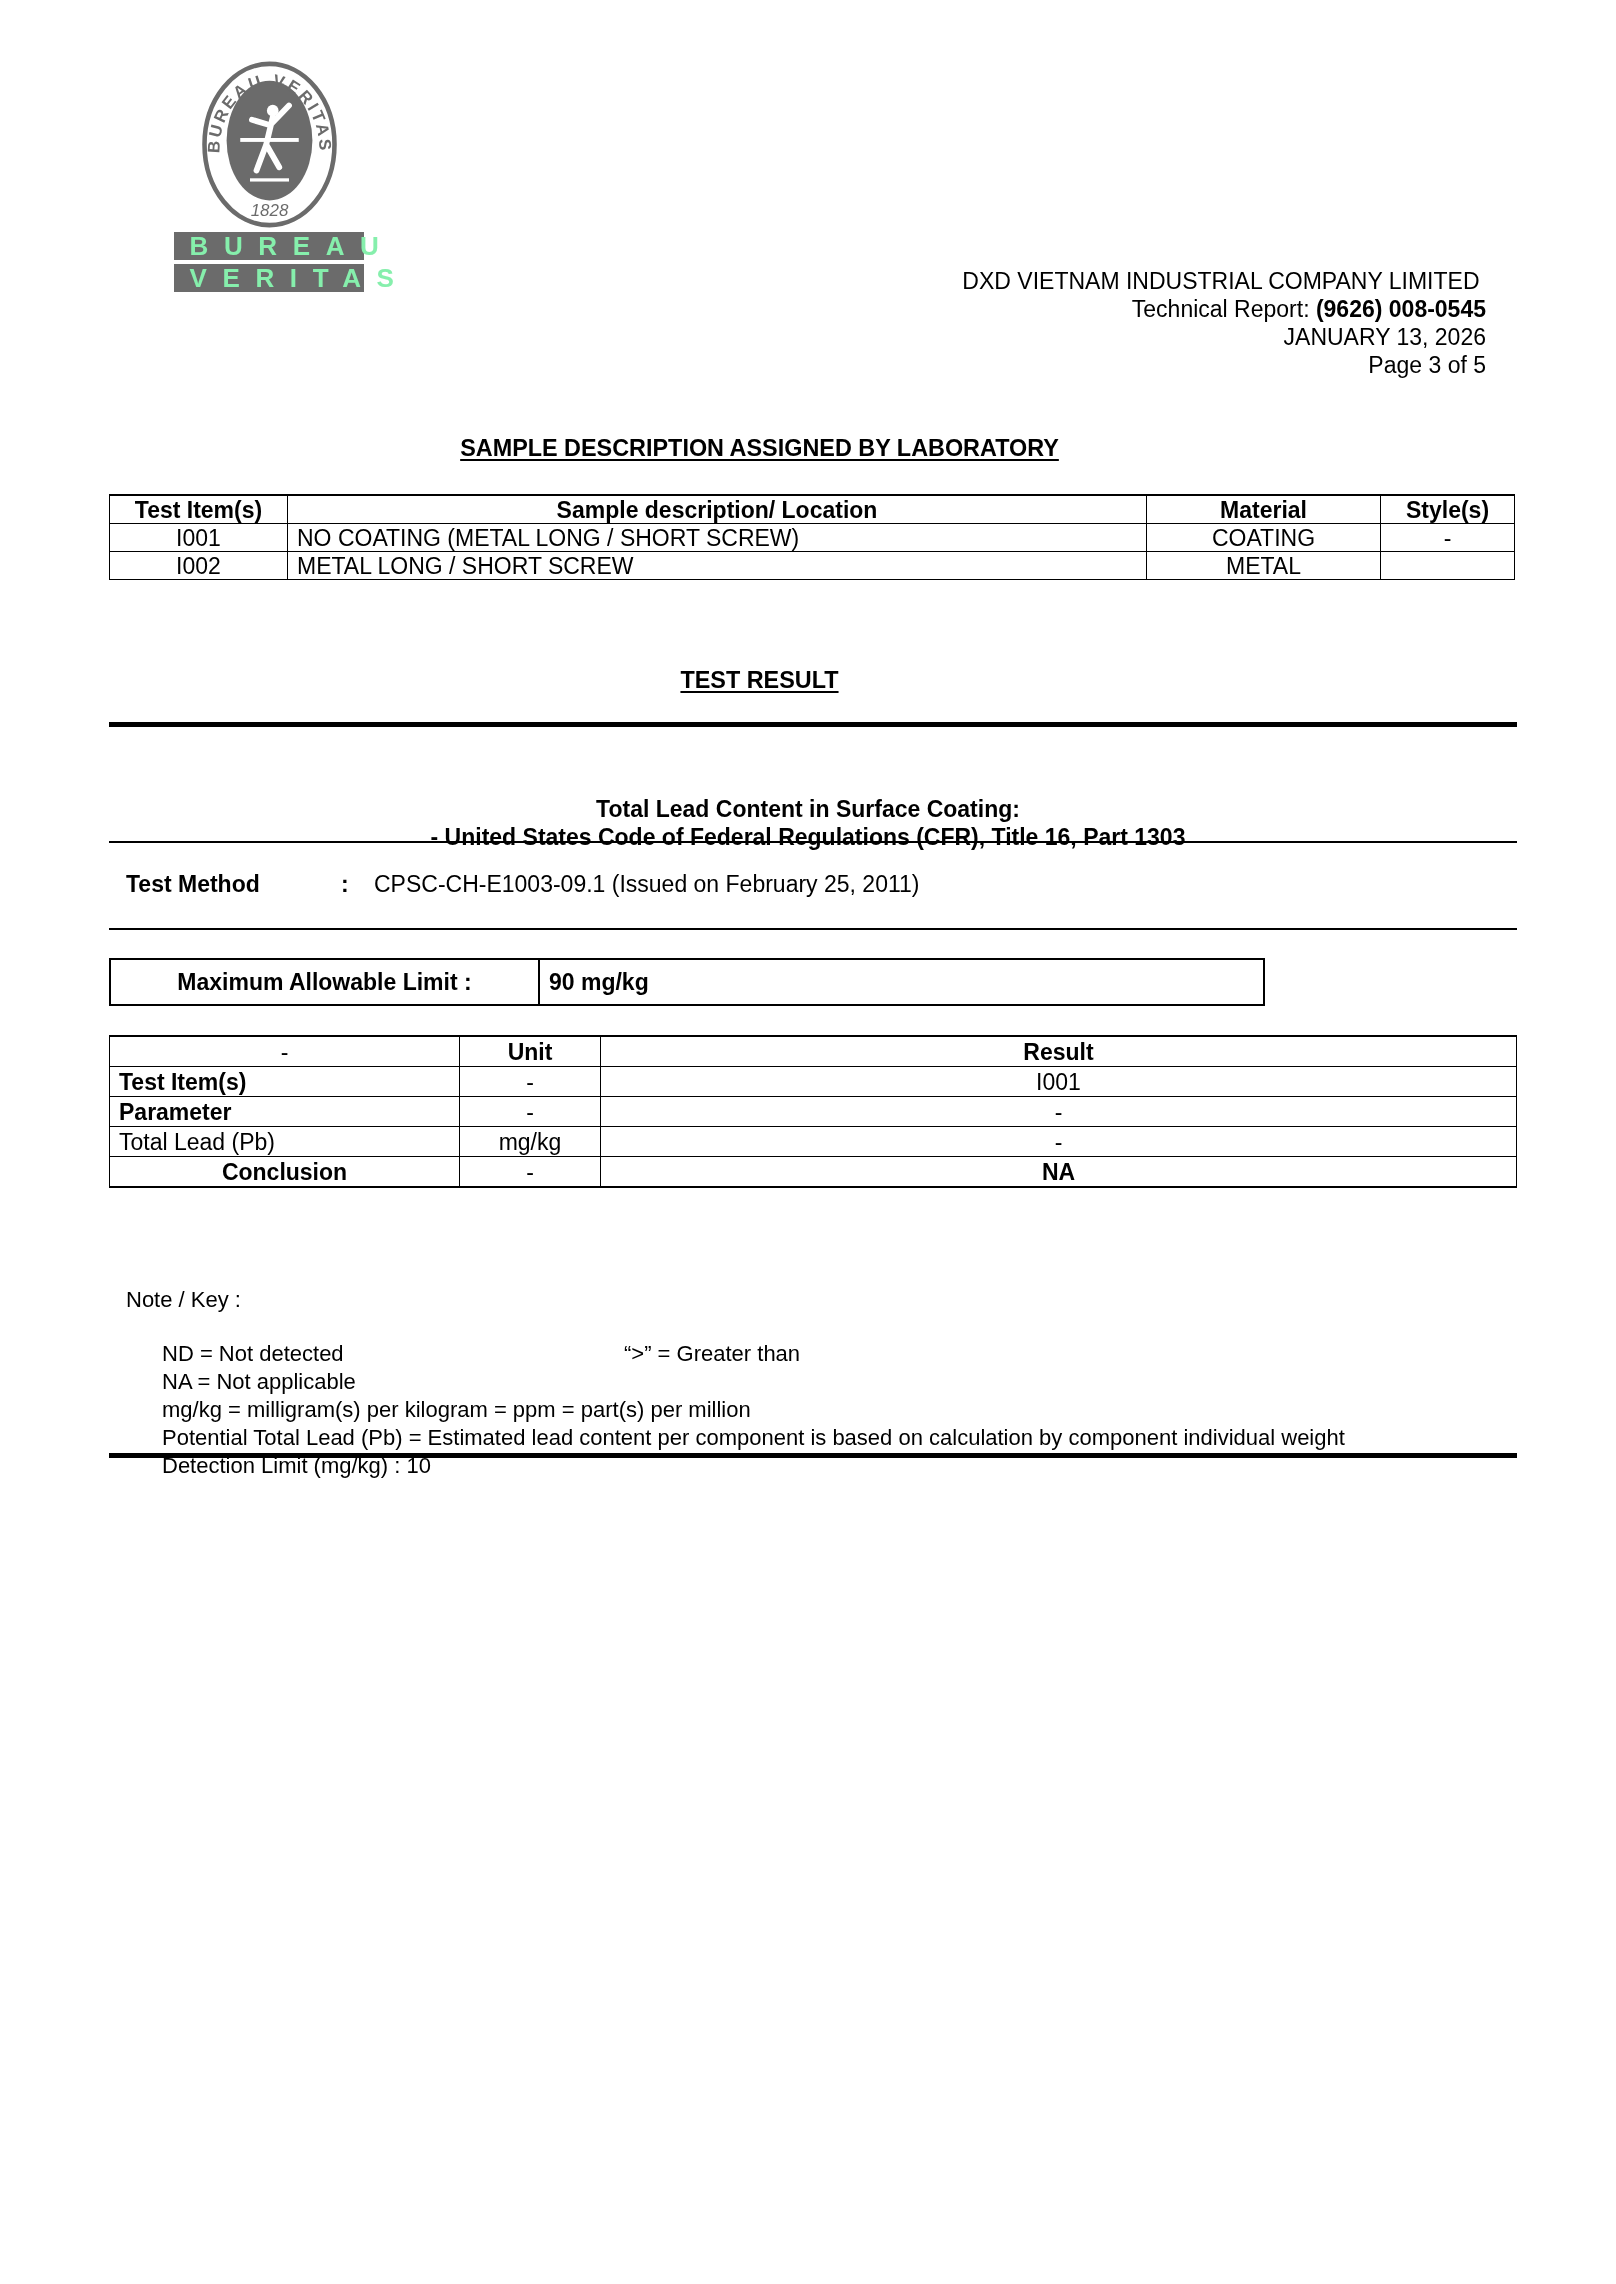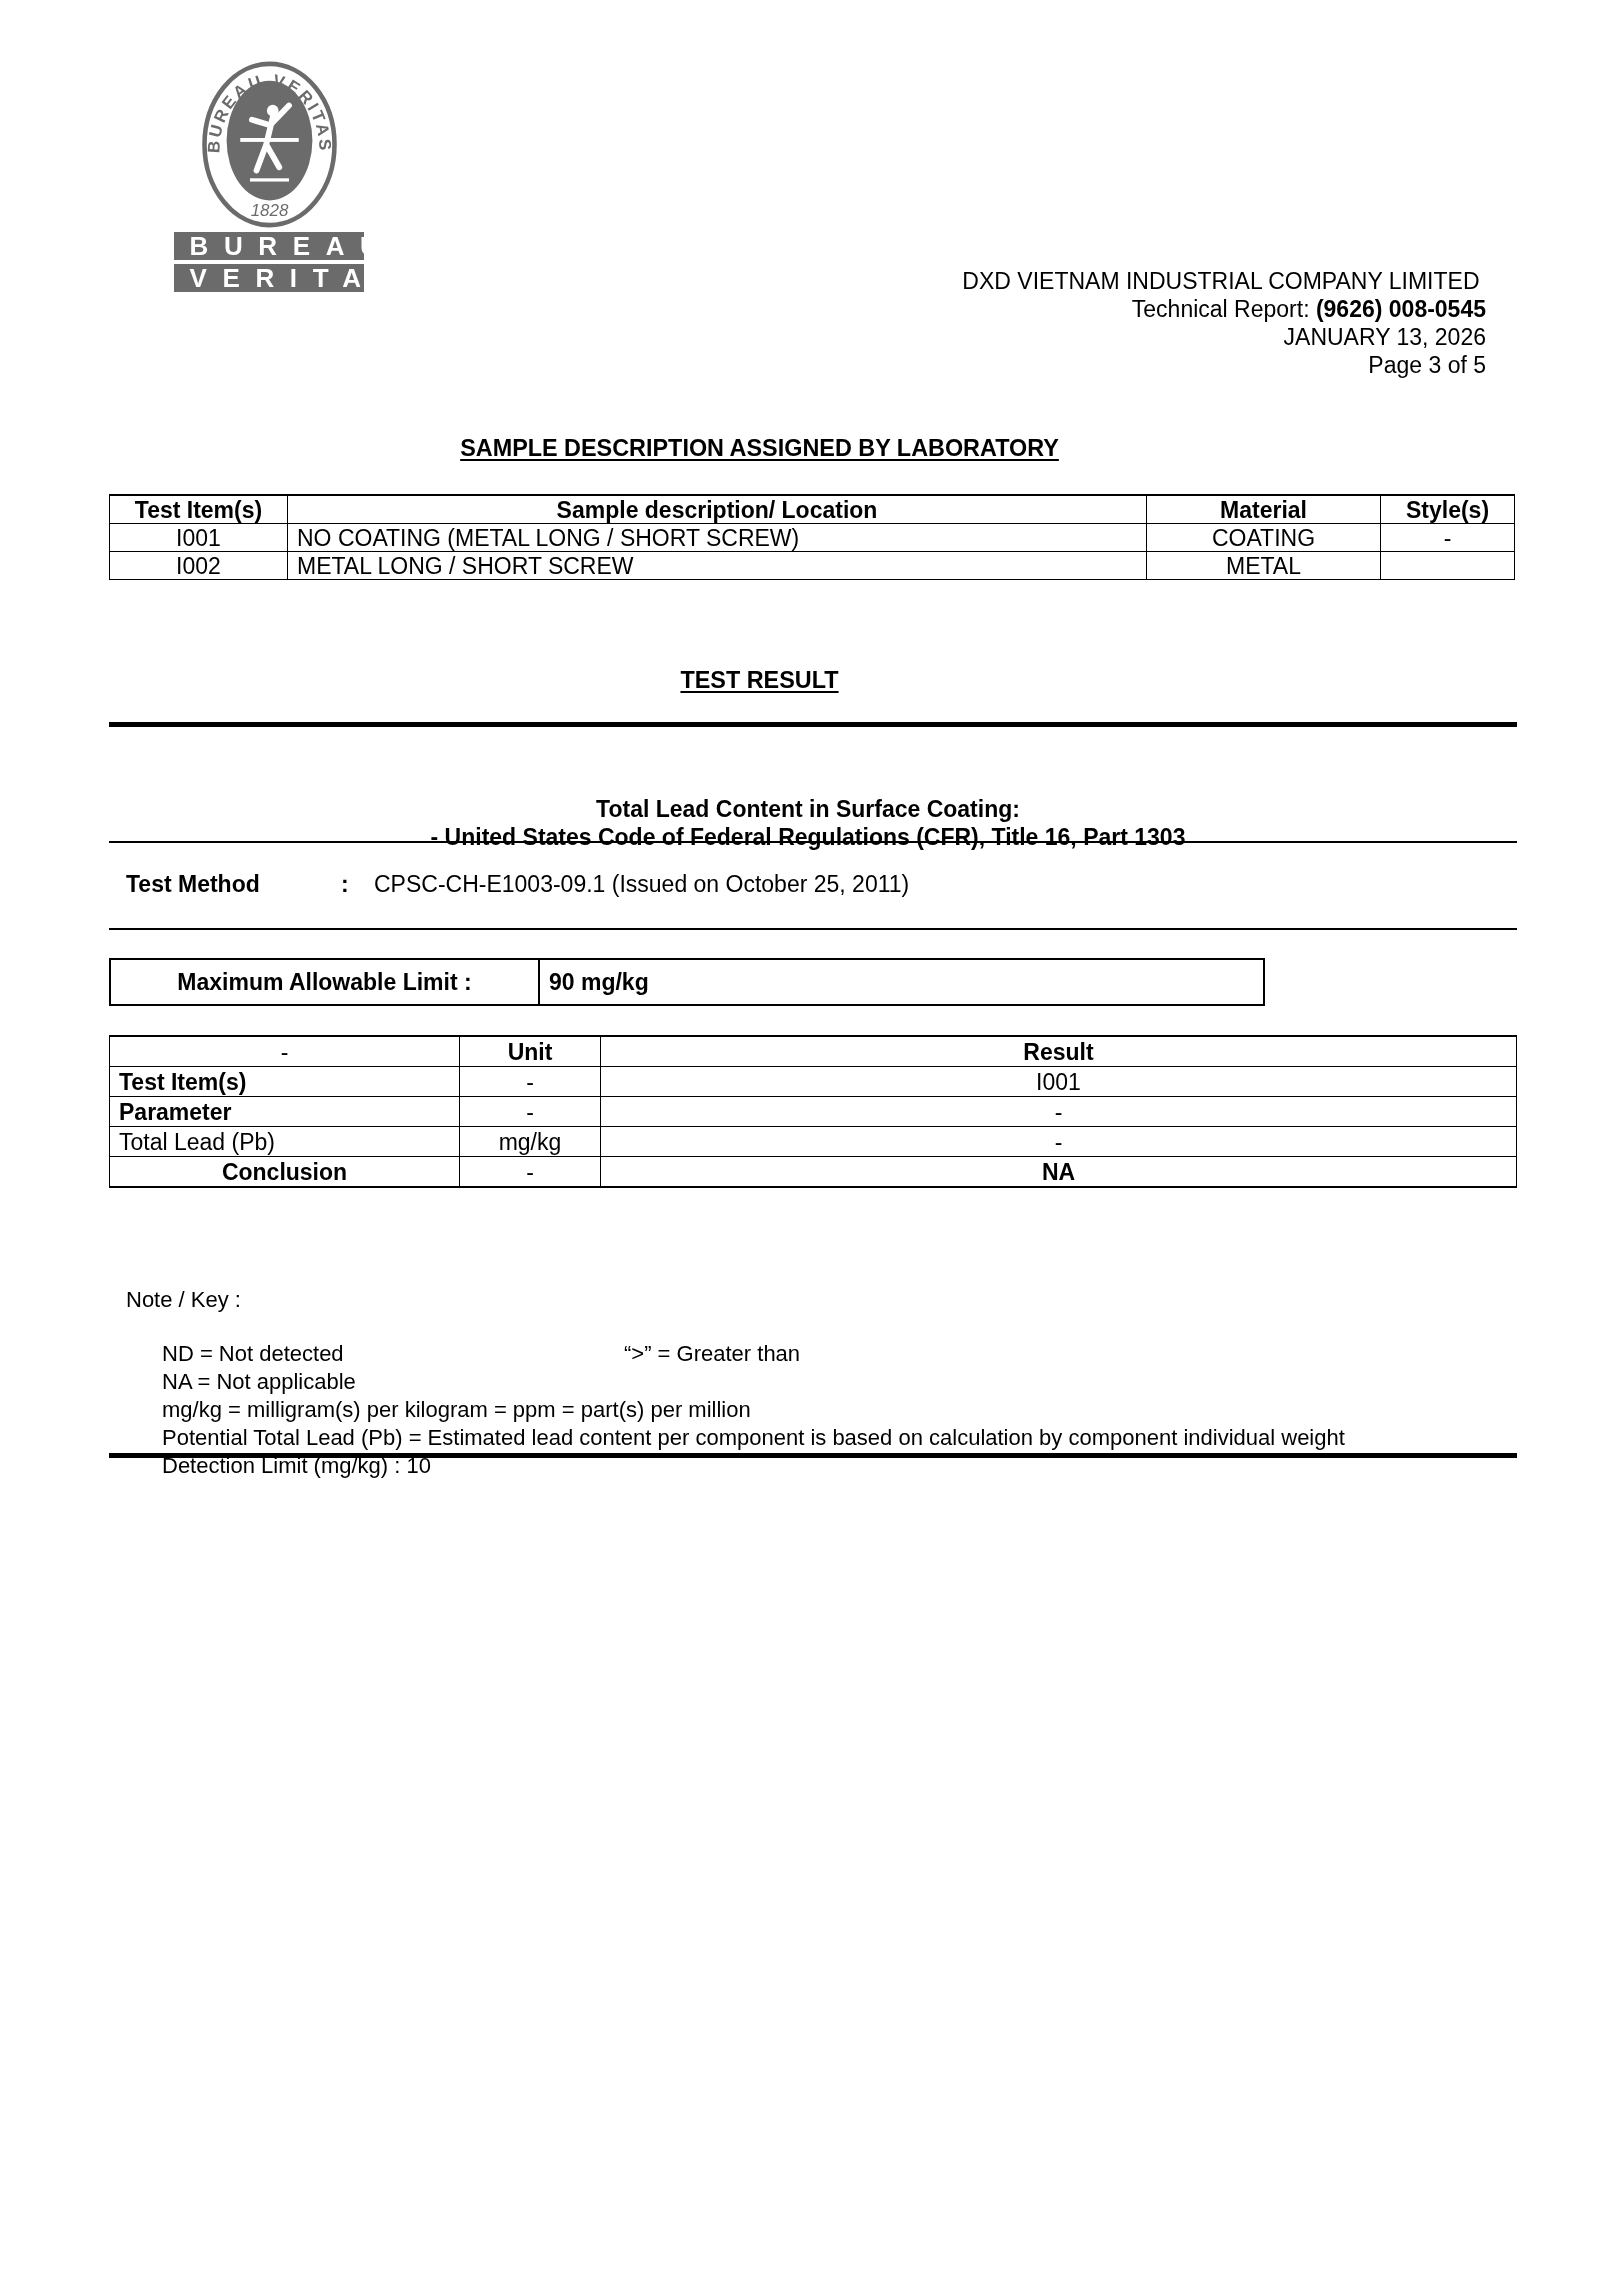--- a/index.html
+++ b/index.html
@@ -3,21 +3,21 @@
 <meta charset="utf-8">
 <style>
   html, body { margin: 0; padding: 0; background: #ffffff; }
   body { width: 1616px; height: 2284px; position: relative; overflow: hidden;
          font-family: "Liberation Sans", sans-serif; color: #000; }
   .abs { position: absolute; }
 
   
   #logo { left: 174px; top: 60px; width: 190px; }
   #logo .seal { display: block; margin: 0 auto; }
-  .logo-bar { background: #6b6b6b; color: #ffffff; font-weight: bold; font-size: 26px;
+  .logo-bar { background: #6b6b6b; color: #86efac; font-weight: bold; font-size: 26px;
               letter-spacing: 15.6px; text-align: center; height: 28px; line-height: 28px;
               padding-left: 15.6px; margin-top: 3.3px; }
 
   
   #header-block { right: 130px; top: 267px; text-align: right; font-size: 23px; line-height: 28px; }
   #header-block .company { margin-right: 6.5px; }
   #header-block b { font-weight: bold; }
 
   .section-title { left: 0; width: 1519px; text-align: center; font-weight: bold; font-size: 23.4px;
                    text-decoration: underline; text-underline-offset: 3.3px; text-decoration-thickness: 2px; }
@@ -117,21 +117,21 @@
 <div class="abs section-title" style="top:667px;">TEST RESULT</div>
 <div class="abs rule" style="top:722px; height:4.6px;"></div>
 
 <div id="standard-block" class="abs">
   <div>Total Lead Content in Surface Coating:</div>
   <div>- United States Code of Federal Regulations (CFR), Title 16, Part 1303</div>
 </div>
 <div class="abs rule" style="top:841px; height:2px;"></div>
 
 <div id="method-row" class="abs">
-  <span class="lbl">Test Method</span><span class="colon">:</span><span>CPSC-CH-E1003-09.1 (Issued on October 25, 2011)</span>
+  <span class="lbl">Test Method</span><span class="colon">:</span><span>CPSC-CH-E1003-09.1 (Issued on February 25, 2011)</span>
 </div>
 <div class="abs rule" style="top:928px; height:2px;"></div>
 
 <table id="limit-table" class="abs">
   <tbody>
       <tr>
     <td class="l">Maximum Allowable Limit :</td>
     <td>90 mg/kg</td>
   </tr>
 </tbody>

